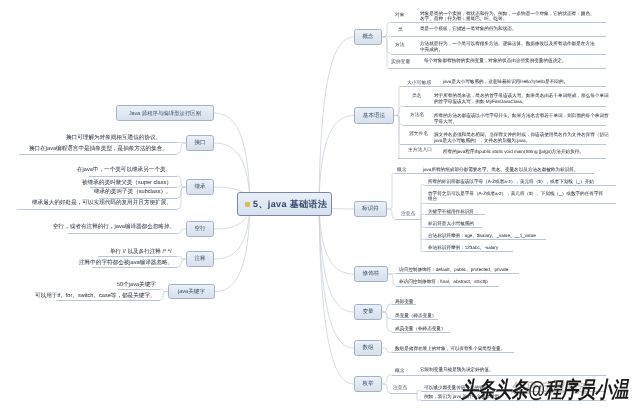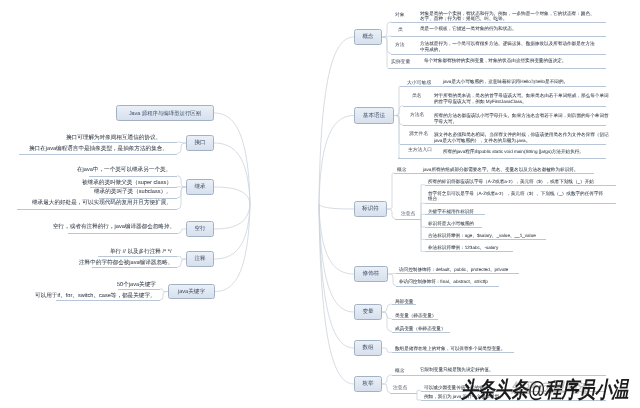--- a/index.html
+++ b/index.html
@@ -168,20 +168,24 @@
 <div class="dtext" style="left:399px;top:278.5px;">非访问控制修饰符：final、abstract、strictfp</div>
 <div class="dtext" style="left:395px;top:298.5px;">局部变量</div>
 <div class="dtext" style="left:395px;top:312.5px;">类变量（静态变量）</div>
 <div class="dtext" style="left:395px;top:325.5px;">成员变量（非静态变量）</div>
 <div class="dtext" style="left:395px;top:346.0px;">数组是储存在堆上的对象，可以保存多个同类型变量。</div>
 <div class="slabel" style="left:395px;top:367.5px;">概念</div>
 <div class="dtext" style="left:420px;top:367.0px;">它限制变量只能是预先设定好的值。</div>
 <div class="slabel" style="left:393px;top:385.0px;">注意点</div>
 <div class="dtext" style="left:424px;top:384.5px;">可以减少因变量传值引起的错误。</div>
 <div class="dtext" style="left:424px;top:394.0px;">例如，我们为 java 设计一个枚举类型。</div>
+<div class="node root" style="left:237px;top:192px;width:95px;height:24px;font-size:9.0px;">
+      <span class="bullet"></span>
+      <span>5、java 基础语法</span>
+    </div>
 <div class="node" style="left:116px;top:105px;width:98px;height:16px;font-size:5.4px;">
       <span>Java 源程序与编译型运行区别</span>
     </div>
 <div class="node" style="left:186px;top:135px;width:28px;height:16px;font-size:5.6px;">
       <span>接口</span>
     </div>
 <div class="node" style="left:186px;top:179px;width:28px;height:16px;font-size:5.6px;">
       <span>继承</span>
     </div>
 <div class="node" style="left:186px;top:221px;width:28px;height:16px;font-size:5.6px;">

